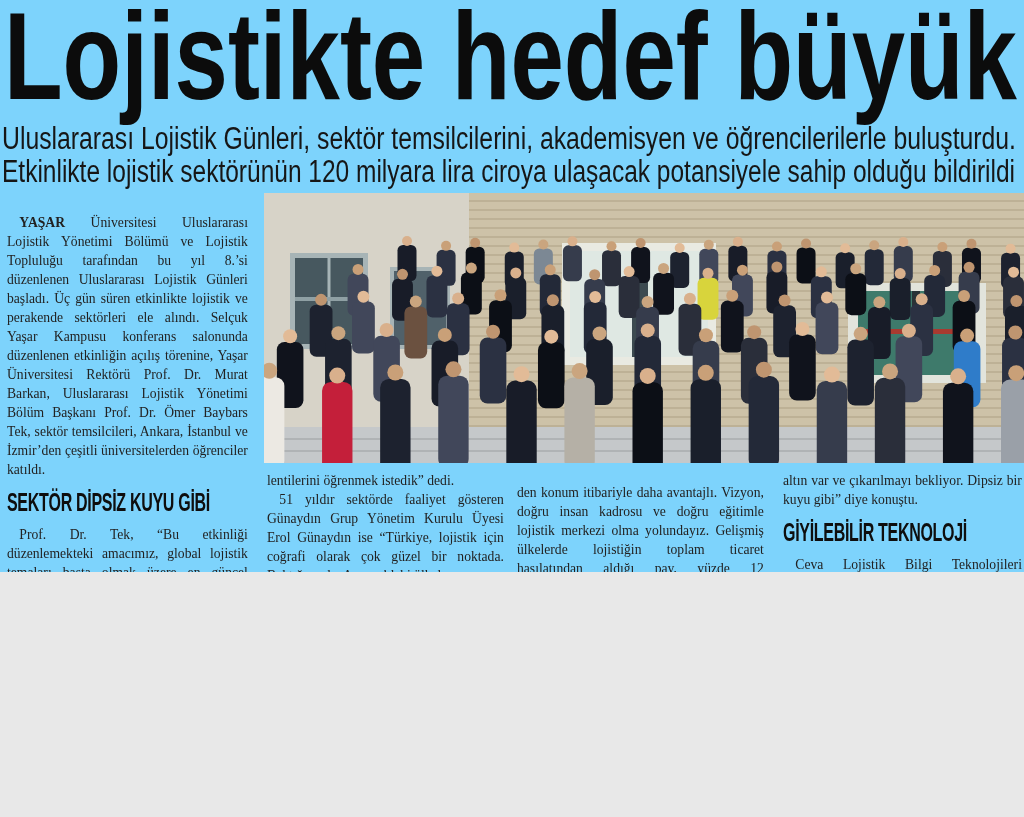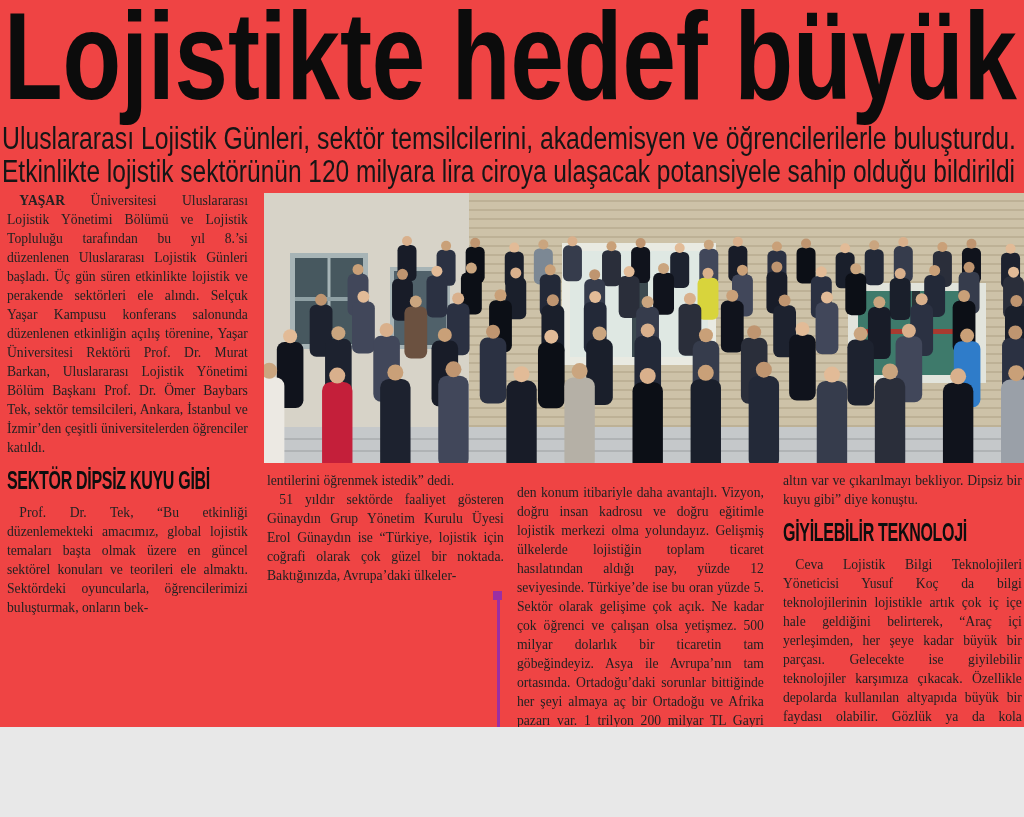--- a/index.html
+++ b/index.html
@@ -1,22 +1,22 @@
 <!DOCTYPE html>
 <html lang="tr"><head>
 <meta charset="utf-8">
 <style>
   html,body{margin:0;padding:0;background:#e8e8e8;}
-  .page{position:relative;width:1024px;height:727px;background:#ef4444;overflow:hidden;
+  .page{position:relative;width:1024px;height:572px;background:#7dd3fc;overflow:hidden;
         font-family:"Liberation Serif", serif;color:#1d1d1d;margin:0 auto;}
   .masthead-svg{position:absolute;left:0;top:0;}
   .photo{position:absolute;left:264px;top:193px;width:760px;height:270px;overflow:hidden;background:#cdc2a8;}
   .photo svg{display:block;}
   .col{position:absolute;top:470px;}
-  .col1{left:7px;top:190px;width:241px;}
+  .col1{left:7px;top:212px;width:241px;}
   .col2{left:267px;width:237px;}
   .col3{left:517px;width:247px;margin-top:12px;}
   .col4{left:783px;width:239px;}
   .col-inner{transform:scaleX(0.88);transform-origin:0 0;width:113.6%;}
   .para{margin:0;font-size:15.5px;line-height:19px;text-align:justify;color:#222;}
   .indent{text-indent:14px;}
   .lead{font-weight:bold;}
   .section-heading{margin:9px 0 6px 0;white-space:nowrap;}
   .section-heading span{display:inline-block;font-family:"Liberation Sans", sans-serif;
         font-weight:bold;font-size:26px;color:#0e0e0e;letter-spacing:-0.5px;

